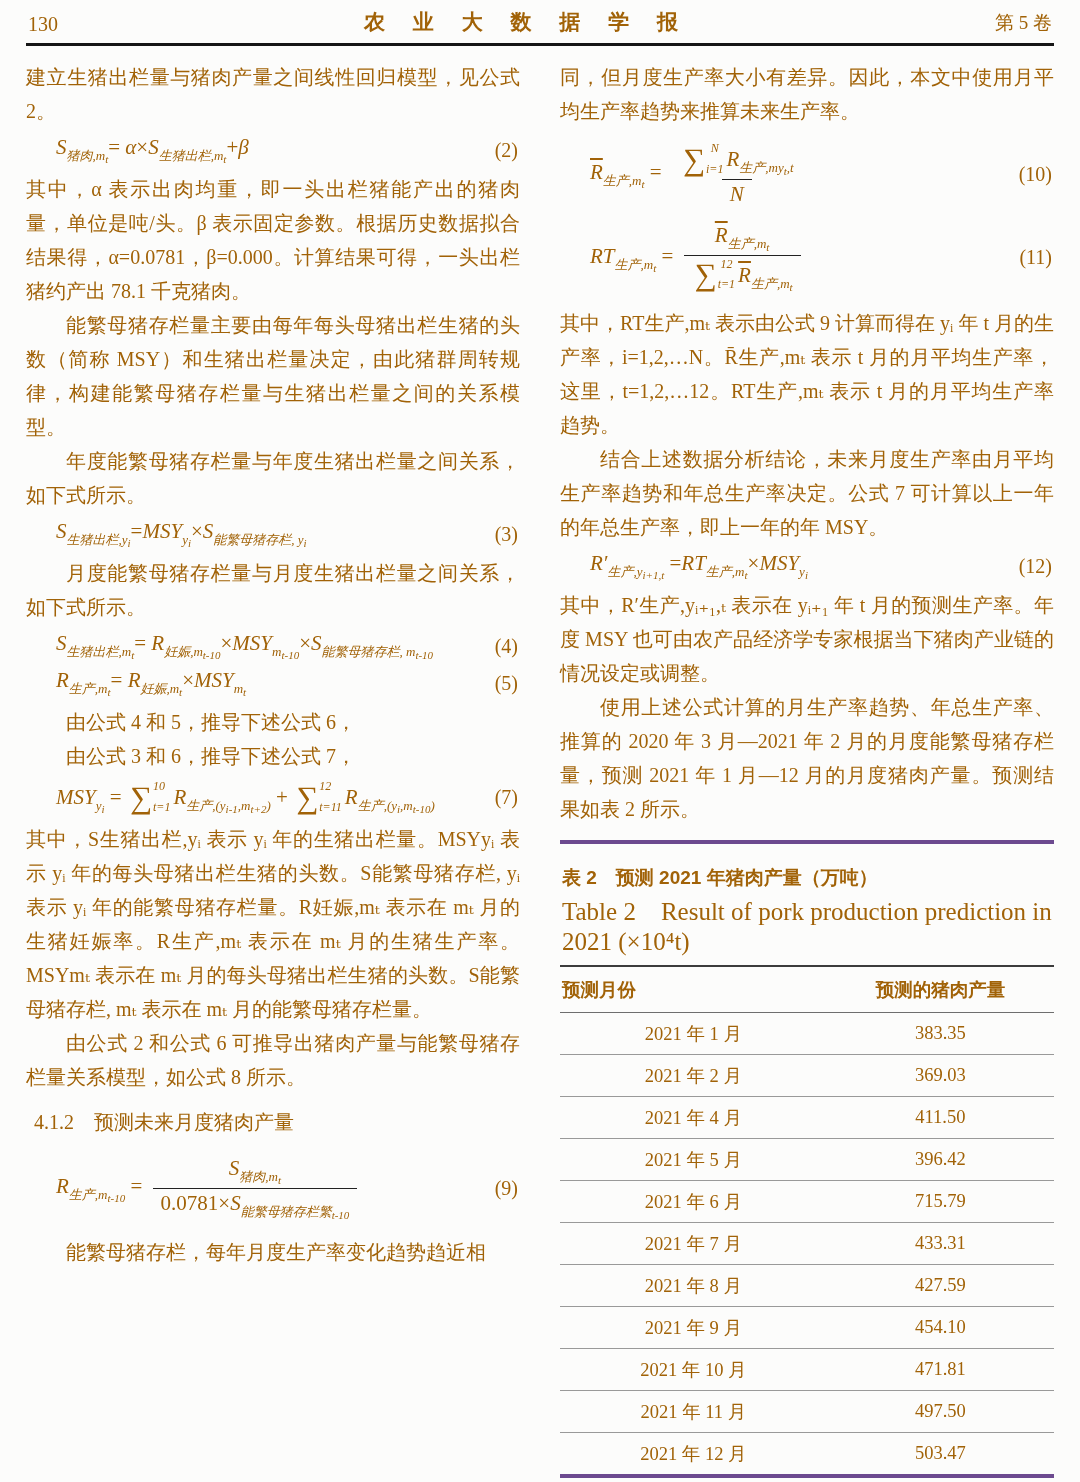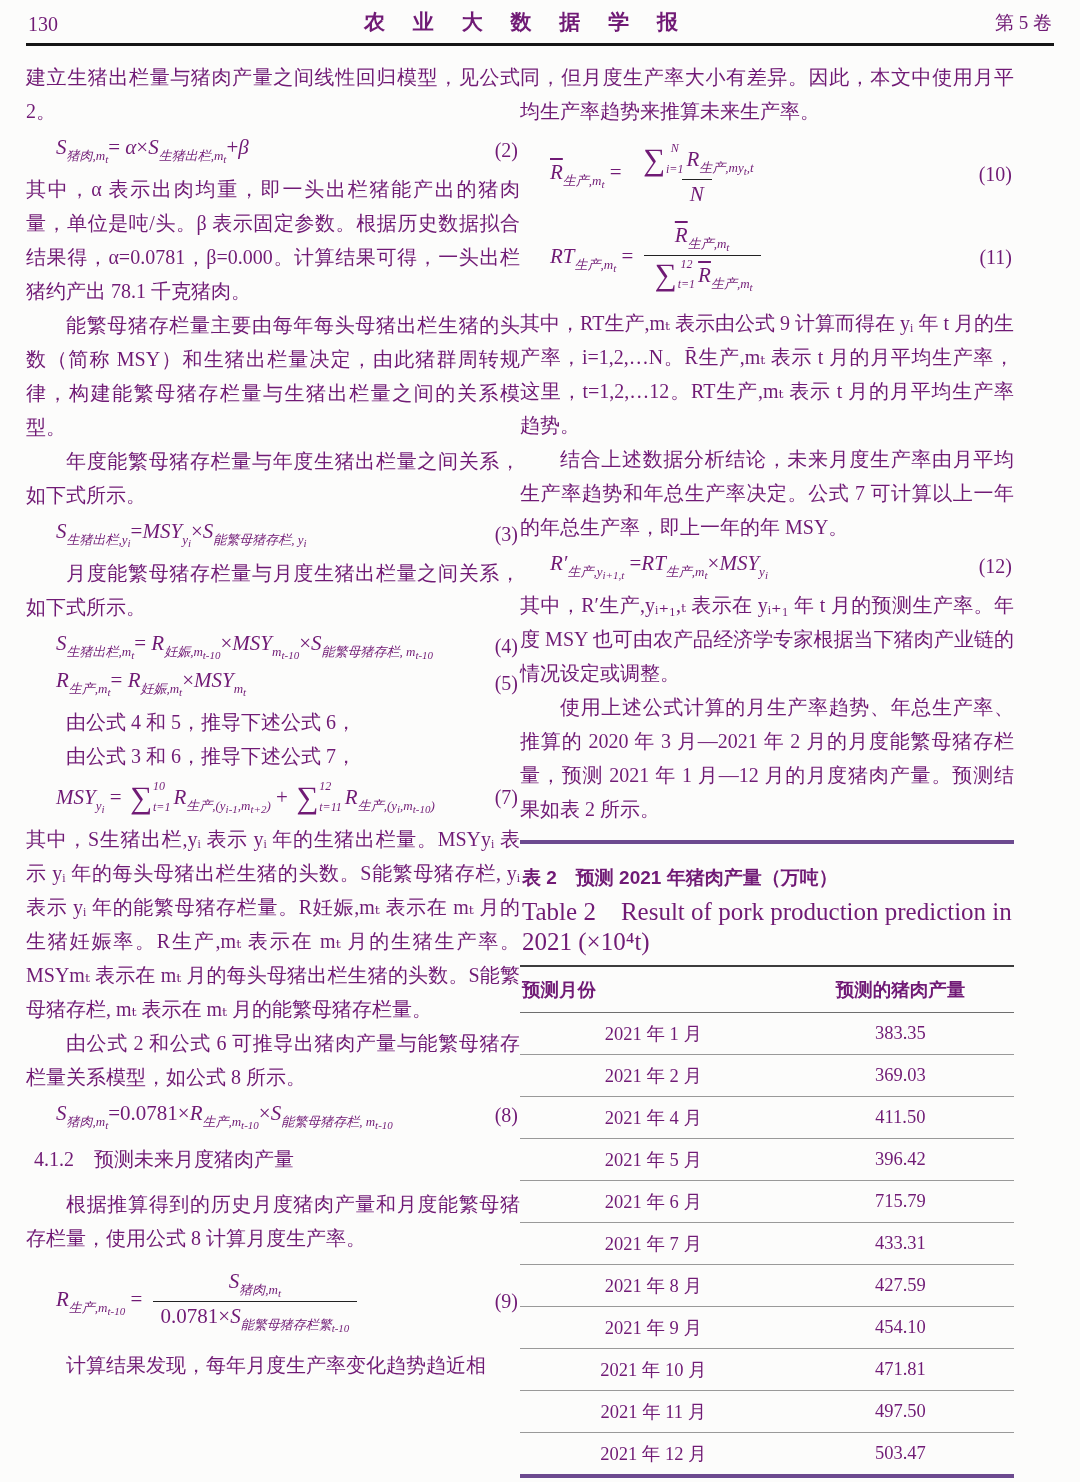--- a/index.html
+++ b/index.html
@@ -1,29 +1,29 @@
 <!DOCTYPE html>
 <html><head>
 <meta charset="utf-8">
 <style>
   html,body{margin:0;padding:0;background:#e8e8e8;}
   .page{
     position:relative;width:1080px;height:1482px;box-sizing:border-box;
-    margin:0 auto;padding:8px 26px 0;background:#fcfcfb;color:#701a75;
+    margin:0 auto;padding:8px 26px 0;background:#fcfcfb;color:#a16207;
     font-family:"Liberation Serif","DejaVu Serif",serif;overflow:hidden;
   }
   
   .pg-header{display:flex;justify-content:space-between;align-items:flex-end;
     border-bottom:3px solid #161616;padding:0 2px 7px;}
   .pg-num{font-size:20px;}
   .pg-journal{font-family:"Liberation Sans","DejaVu Sans",sans-serif;font-weight:700;
     font-size:21px;letter-spacing:11px;}
   .pg-vol{font-size:19px;}
   
-  .cols{display:flex;margin-top:14px;}
+  .cols{display:flex;gap:40px;margin-top:14px;}
   .col{width:494px;}
   p.body{margin:0;font-size:20px;line-height:34px;text-align:justify;}
   p.ind{text-indent:2em;}
   .h412{font-size:20px;line-height:40px;margin:8px;font-weight:400;}
   
   .eq{display:flex;align-items:center;margin:7px 0;font-size:21px;}
   .eq.tall{margin:12px 0;}
   .eq .math{flex:1;padding-left:30px;white-space:nowrap;}
   .eq .eqno{font-size:20px;padding-right:2px;}
   .tk-v{font-style:italic;}
@@ -111,37 +111,32 @@
                 <span class="lim">12</span>
                 <span class="lim">t=11</span>
               </span>
             </span><span class="tk-v">R</span><span class="tk-s">生产,(y</span><span class="tk-s2">i</span><span class="tk-s">,m</span><span class="tk-s2">t-10</span><span class="tk-s">)</span></span>
         <span class="eqno">(7)</span>
       </div>
 
       <p class="body">其中，S生猪出栏,yᵢ 表示 yᵢ 年的生猪出栏量。MSYyᵢ 表示 yᵢ 年的每头母猪出栏生猪的头数。S能繁母猪存栏, yᵢ 表示 yᵢ 年的能繁母猪存栏量。R妊娠,mₜ 表示在 mₜ 月的生猪妊娠率。R生产,mₜ 表示在 mₜ 月的生猪生产率。MSYmₜ 表示在 mₜ 月的每头母猪出栏生猪的头数。S能繁母猪存栏, mₜ 表示在 mₜ 月的能繁母猪存栏量。</p>
       <p class="body ind">由公式 2 和公式 6 可推导出猪肉产量与能繁母猪存栏量关系模型，如公式 8 所示。</p>
 
-      <div class="eq">
-        <span class="math"><span class="tk-v">S</span><span class="tk-s">猪肉,m</span><span class="tk-s2">t</span><span class="tk-r">=0.0781×</span><span class="tk-v">R</span><span class="tk-s">生产,m</span><span class="tk-s2">t-10</span><span class="tk-r">×</span><span class="tk-v">S</span><span class="tk-s">能繁母猪存栏, m</span><span class="tk-s2">t-10</span></span>
-        <span class="eqno">(8)</span>
-      </div>
 
       <p class="h412">4.1.2　预测未来月度猪肉产量</p>
-      <p class="body ind">根据推算得到的历史月度猪肉产量和月度能繁母猪存栏量，使用公式 8 计算月度生产率。</p>
 
       <div class="eq tall">
         <span class="math"><span class="tk-v">R</span><span class="tk-s">生产,m</span><span class="tk-s2">t-10</span><span class="tk-r"> = </span><span class="frac">
               <span class="num"><span class="tk-v">S</span><span class="tk-s">猪肉,m</span><span class="tk-s2">t</span></span>
               <span class="den"><span class="tk-r">0.0781×</span><span class="tk-v">S</span><span class="tk-s">能繁母猪存栏繁</span><span class="tk-s2">t-10</span></span>
             </span></span>
         <span class="eqno">(9)</span>
       </div>
 
-      <p class="body ind">计算结果发现，每年月度生产率变化趋势趋近相</p>
+      <p class="body ind">能繁母猪存栏，每年月度生产率变化趋势趋近相</p>
     </div>
 
     <div class="col">
       <p class="body">同，但月度生产率大小有差异。因此，本文中使用月平均生产率趋势来推算未来生产率。</p>
 
       <div class="eq tall">
         <span class="math"><span class="tk-b">R</span><span class="tk-s">生产,m</span><span class="tk-s2">t</span><span class="tk-r"> = </span><span class="frac">
               <span class="num"><span class="sum">
                   <span class="sigma">∑</span>
                   <span class="limcol">

